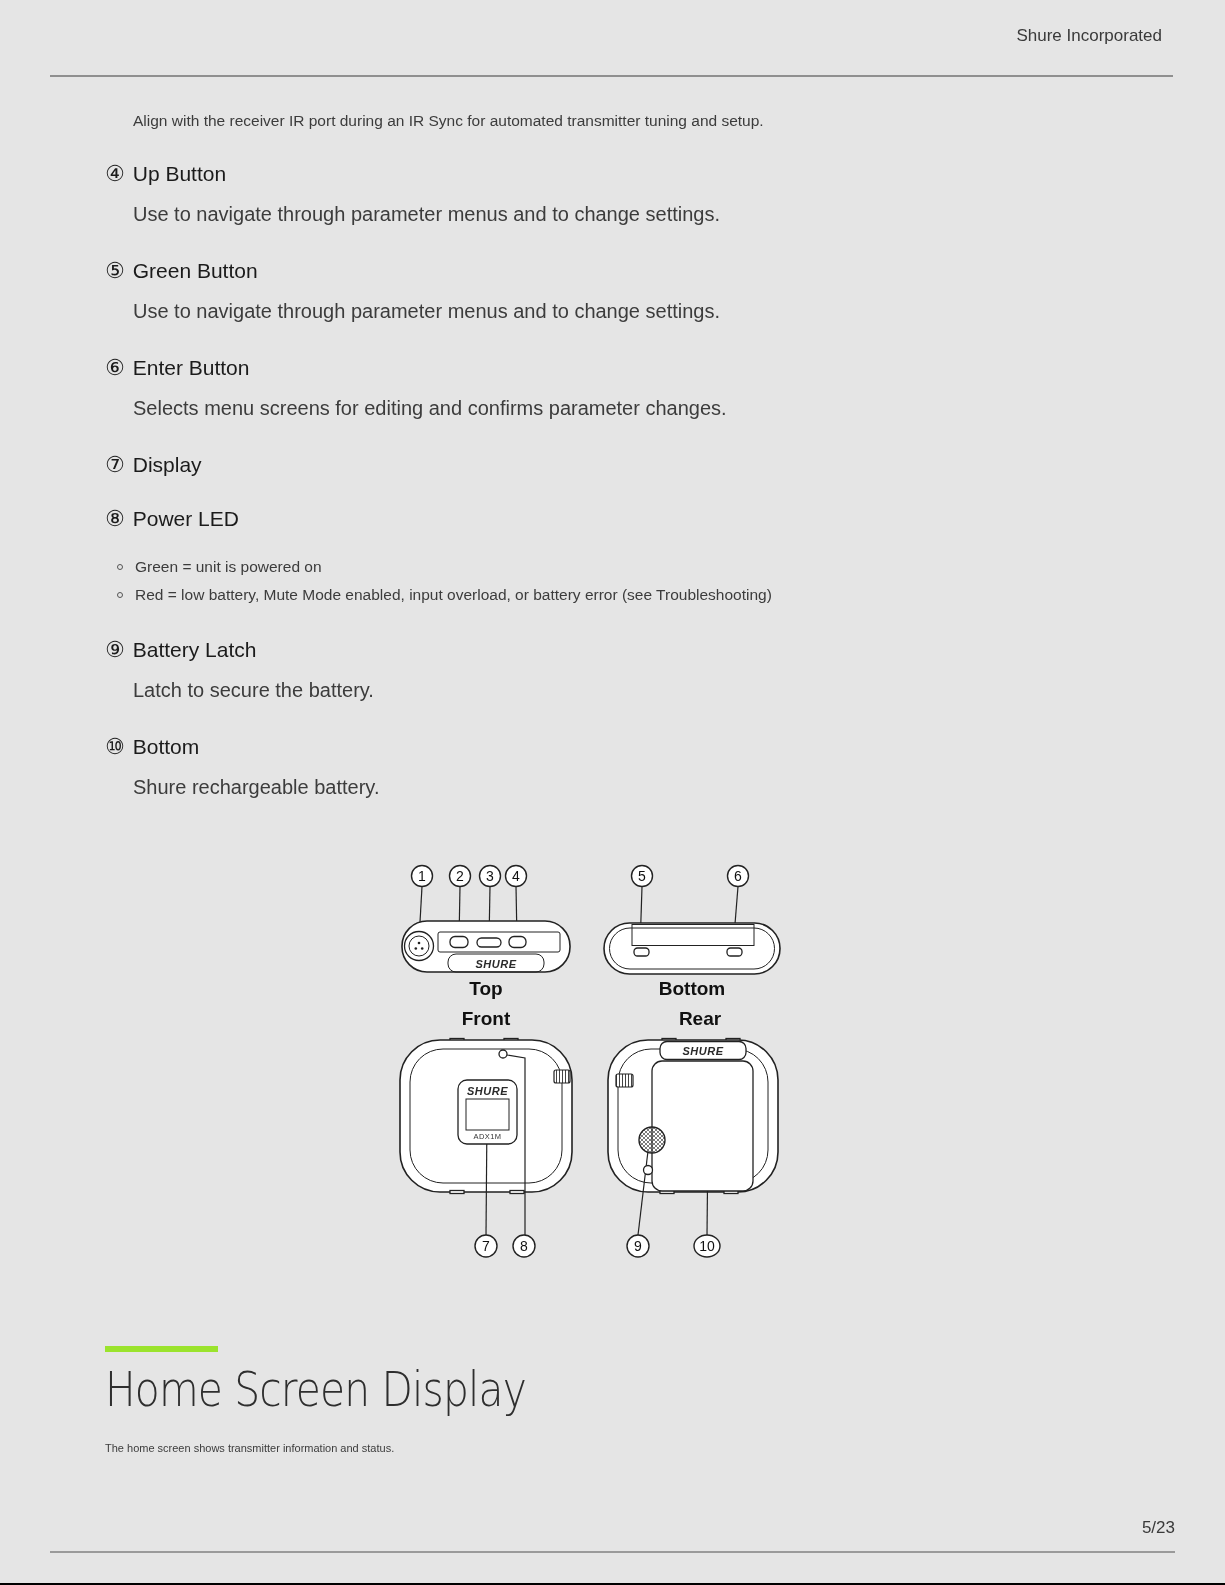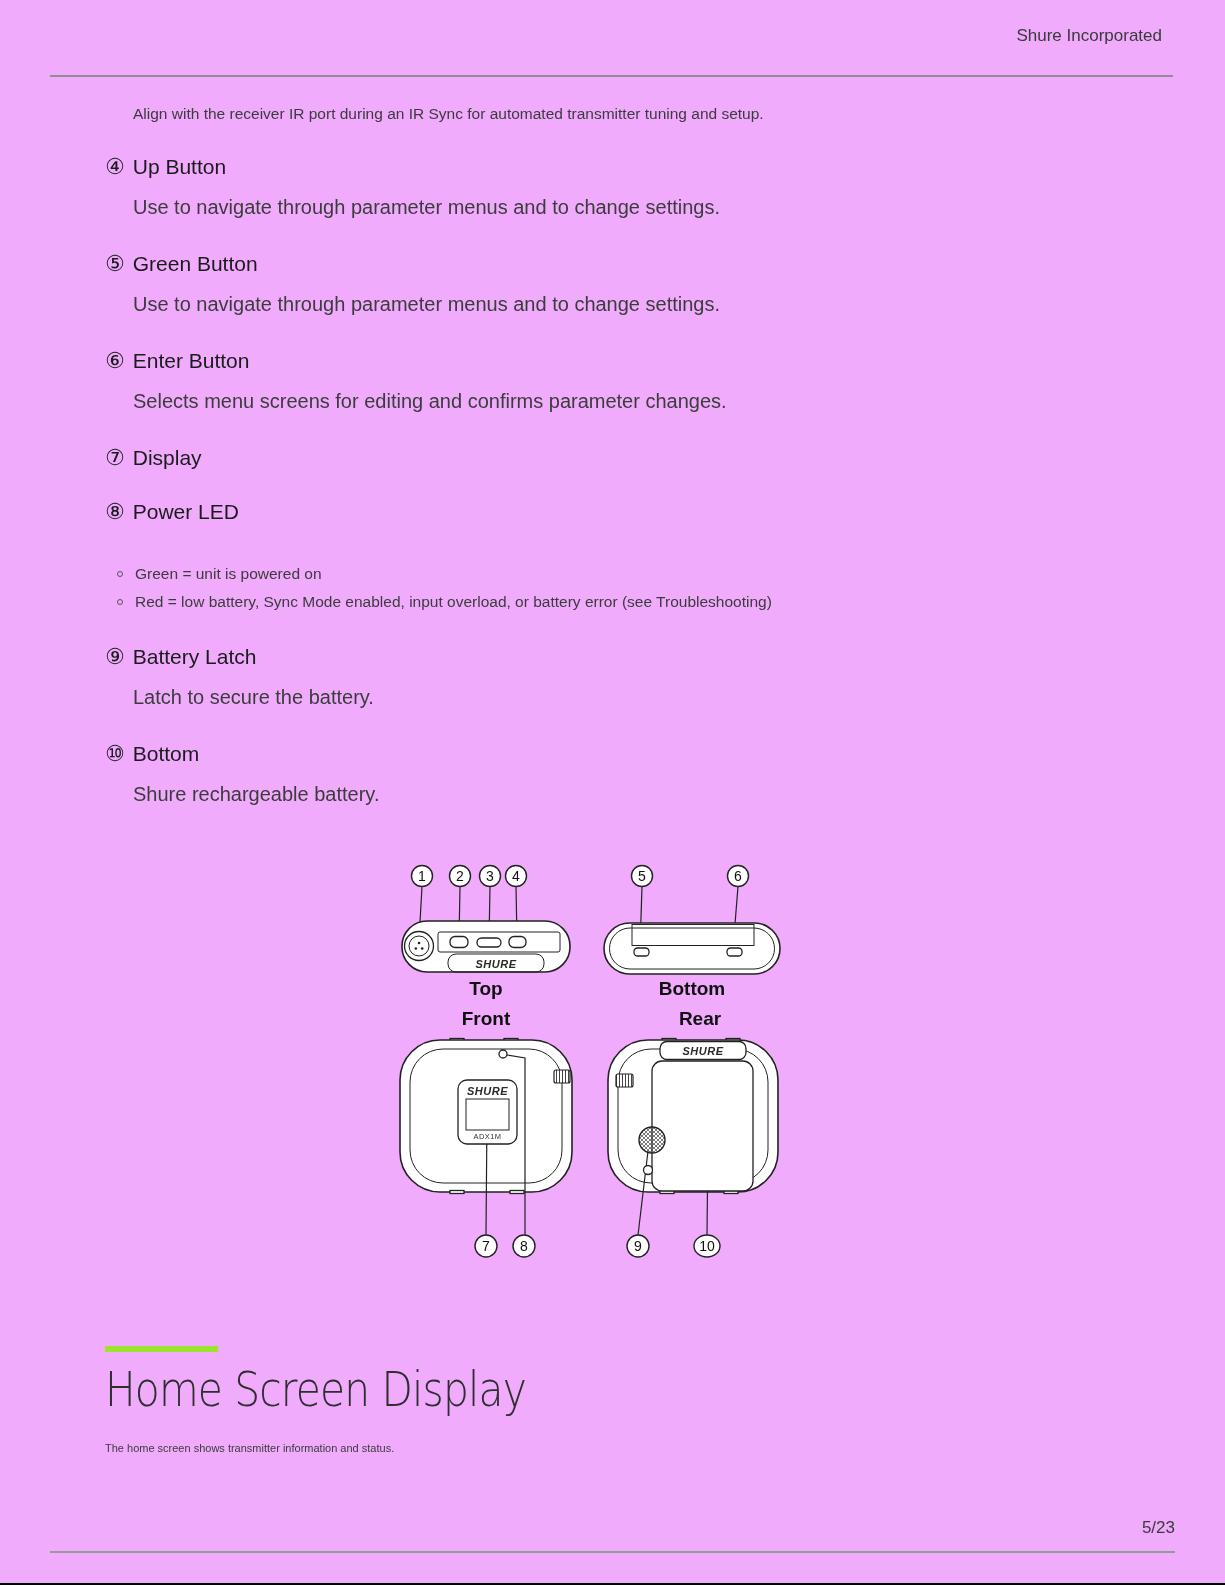--- a/index.html
+++ b/index.html
@@ -1,29 +1,29 @@
 <!DOCTYPE html>
 <html><head>
 <meta charset="utf-8">
 <style>
   * { box-sizing: border-box; }
   html,body { margin:0; padding:0; background:#fff; }
   .page {
-    position:relative; width:1225px; height:1585px; background:#f0abfc; overflow:hidden;
+    position:relative; width:1225px; height:1585px; background:#e5e5e5; overflow:hidden;
     font-family:"Liberation Sans", sans-serif; color:#3c3c3c;
   }
   .header-company { position:absolute; top:26px; right:63px; font-size:17px; color:#3a3a3a; }
   .header-rule { position:absolute; top:75px; left:50px; width:1123px; height:2px; background:#8f8f8f; }
 
   .content { position:absolute; top:103px; left:105px; width:1015px; }
-  .intro { margin:0 0 8px 28px; font-size:15.5px; line-height:1.45; color:#3c3c3c; }
+  .intro { margin:7px 0 8px 28px; font-size:15.5px; line-height:1.45; color:#3c3c3c; }
   .sec-title { margin:29px 0 14px; font-size:21px; font-weight:normal; color:#1b1b1b; }
   .circ { font-family:"DejaVu Sans", sans-serif; font-size:22px; margin-right:8px; }
   .sec-body { margin:0 0 0 28px; font-size:20px; line-height:1.45; color:#3c3c3c; }
-  .bullets { list-style:none; margin:36px 0 0; padding:0 0 0 12px; }
+  .bullets { list-style:none; margin:22px 0 0; padding:0 0 0 12px; }
   .bullets li { display:flex; align-items:baseline; gap:12px; font-size:15.5px; line-height:1.75; color:#3c3c3c; }
   .bmark { flex:none; width:6px; height:6px; border:1.5px solid #555; border-radius:50%; position:relative; top:-2px; }
 
   .diagram { position:absolute; left:390px; top:848px; width:400px; height:412px; }
   .outline { fill:#fff; stroke:#222; stroke-width:1.6; }
   .thin    { fill:none; stroke:#222; stroke-width:1; }
   .detail  { fill:#fff; stroke:#222; stroke-width:1.3; }
   .leader  { fill:none; stroke:#222; stroke-width:1.2; }
   .callout { fill:#fff; stroke:#222; stroke-width:1.4; }
   .cnum   { font:500 14px "Liberation Sans", sans-serif; fill:#111; text-anchor:middle; }
@@ -66,21 +66,21 @@
     <h3 class="sec-title"><span class="circ">⑦</span><span>Display</span></h3>
 
     <h3 class="sec-title"><span class="circ">⑧</span><span>Power LED</span></h3>
     <ul class="bullets">
       <li>
           <span class="bmark"></span>
           <span>Green = unit is powered on</span>
         </li>
       <li>
           <span class="bmark"></span>
-          <span>Red = low battery, Sync Mode enabled, input overload, or battery error (see Troubleshooting)</span>
+          <span>Red = low battery, Mute Mode enabled, input overload, or battery error (see Troubleshooting)</span>
         </li>
     </ul>
 
     <h3 class="sec-title"><span class="circ">⑨</span><span>Battery Latch</span></h3>
     <p class="sec-body">Latch to secure the battery.</p>
 
     <h3 class="sec-title"><span class="circ">⑩</span><span>Bottom</span></h3>
     <p class="sec-body">Shure rechargeable battery.</p>
   </div>
 

